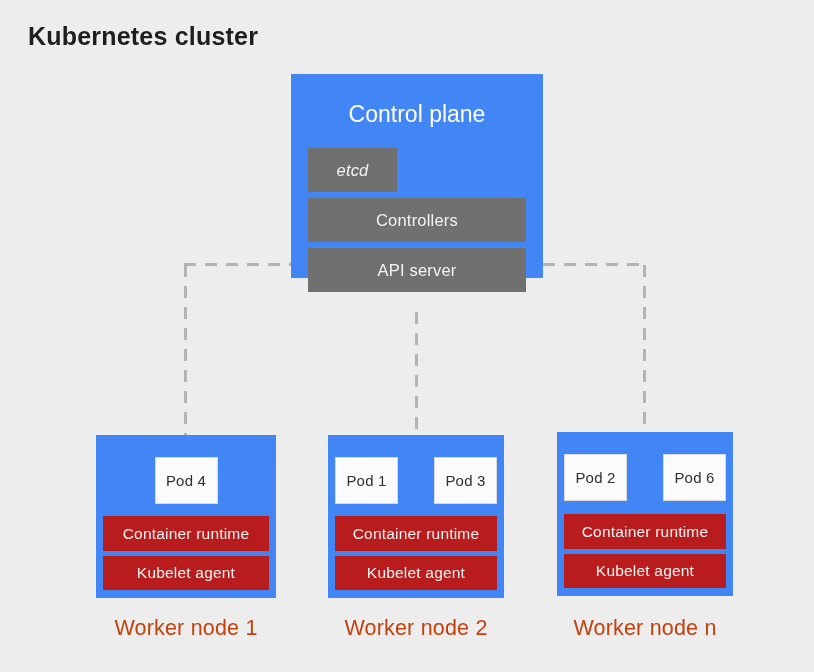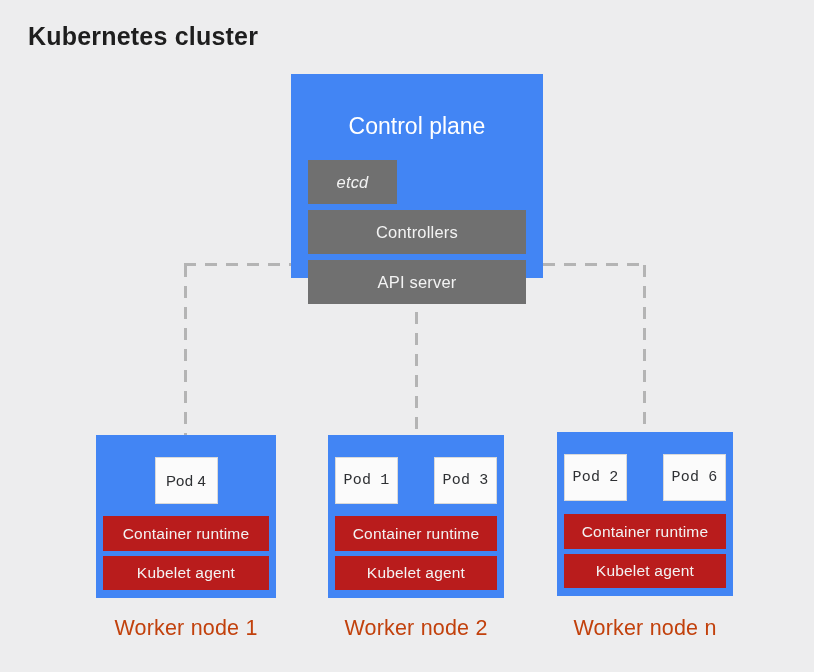--- a/index.html
+++ b/index.html
@@ -26,21 +26,21 @@
 
   
   .control-plane {
     position: absolute;
     left: 291px;
     top: 74px;
     width: 252px;
     height: 204px;
     background: #4285f4;
     box-sizing: border-box;
-    padding: 16px 17px;
+    padding: 4px 17px;
   }
   .cp-title {
     margin: 22px 0 20px 0;
     text-align: center;
     color: #ffffff;
     font-size: 23px;
     font-weight: 400;
     line-height: 28px;
   }
   .cp-row {
@@ -80,21 +80,21 @@
     background: #4285f4;
     box-sizing: border-box;
     padding: 12px 7px;
   }
   .pods {
     margin-top: 10px;
     height: 47px;
     display: flex;
   }
   .pods.center { justify-content: center; }
-  .pods.spread { justify-content: space-between; font-family: Liberation Mono, monospace; }
+  .pods.spread { justify-content: space-between; }
   .pod {
     width: 63px;
     box-sizing: border-box;
     background: #fbfbfb;
     border: 1px solid #d9d9d9;
     color: #2e3033;
     font-size: 15px;
     display: flex;
     align-items: center;
     justify-content: center;

